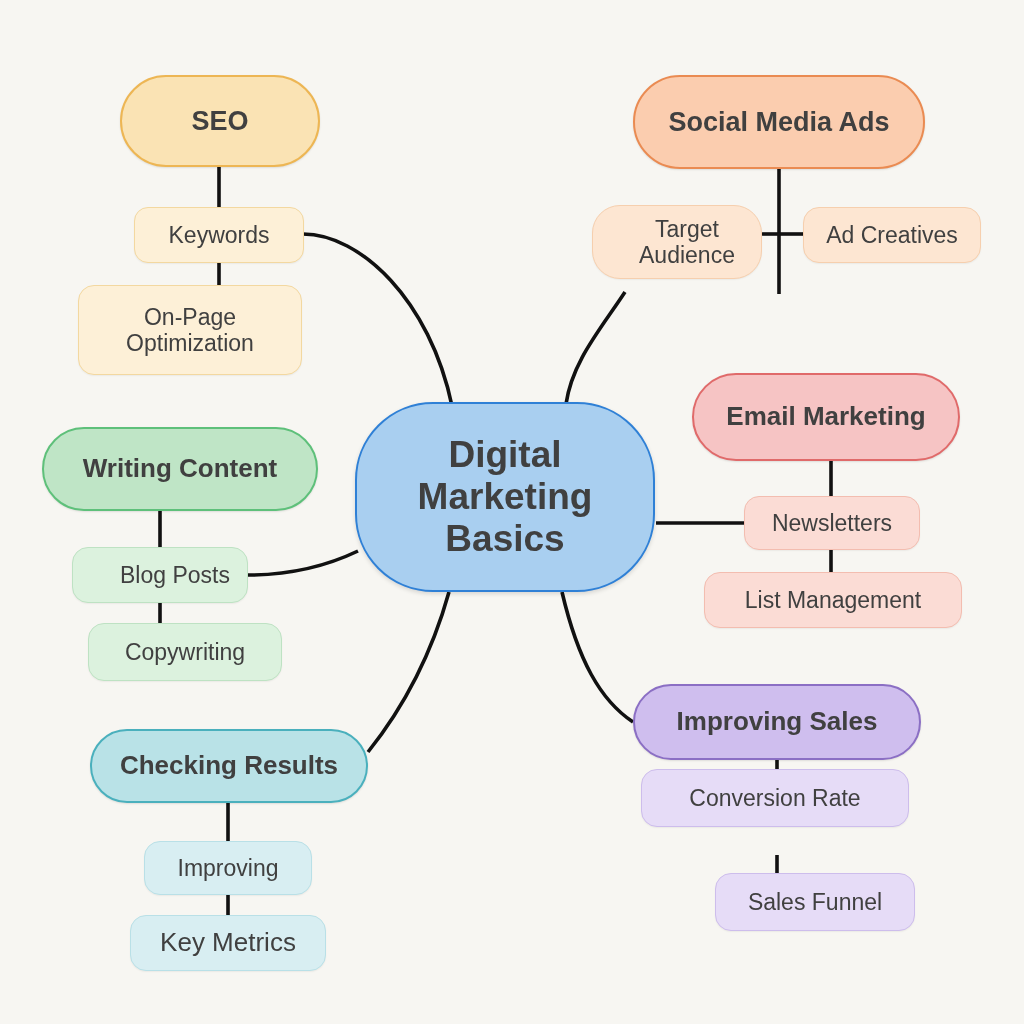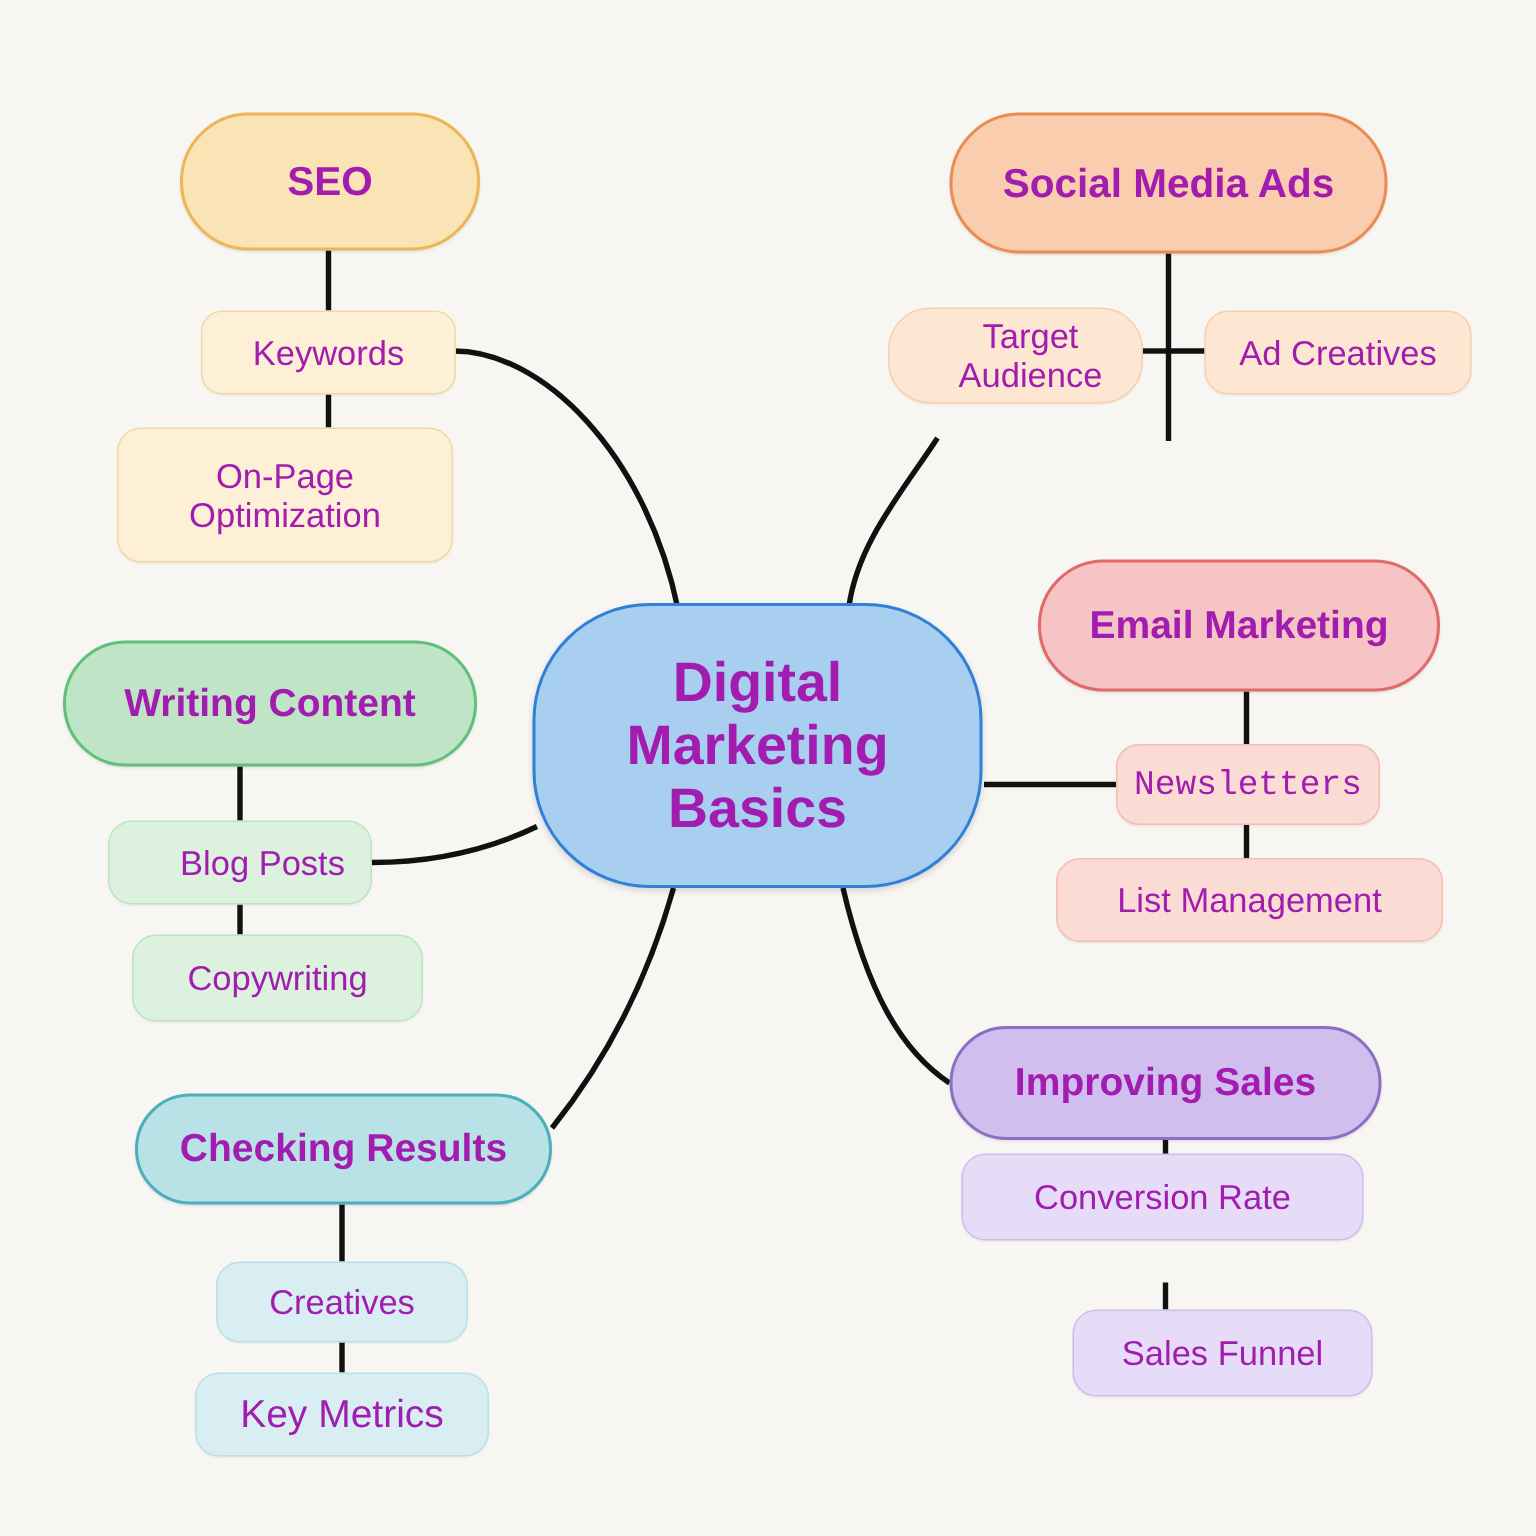--- a/index.html
+++ b/index.html
@@ -22,21 +22,21 @@
     width: 1024px;
     height: 1024px;
   }
   .node {
     position: absolute;
     box-sizing: border-box;
     display: flex;
     align-items: center;
     justify-content: center;
     text-align: center;
-    color: #a21caf;
+    color: #404040;
     line-height: 1.14;
     z-index: 5;
     white-space: pre-line;
   }
   .node.main {
     font-weight: bold;
     border-width: 2.2px;
     border-style: solid;
     box-shadow: 0 1px 2px rgba(0,0,0,0.10);
   }
@@ -81,29 +81,29 @@
     </svg>
   <div id="nodes">
       <div class="node center" style="left: 355px; top: 402px; width: 300px; height: 190px; border-radius: 78px; background: rgb(169, 207, 240); border-color: rgb(47, 128, 214); font-size: 37px;"><span>Digital
 Marketing
 Basics</span></div>
       <div class="node main" style="left: 120px; top: 75px; width: 200px; height: 92px; border-radius: 46px; background: rgb(250, 227, 180); border-color: rgb(237, 182, 84); font-size: 27px;"><span>SEO</span></div>
       <div class="node sub" style="left: 134px; top: 207px; width: 170px; height: 56px; border-radius: 14px; background: rgb(253, 240, 215); border-color: rgb(243, 216, 160); font-size: 23px;"><span>Keywords</span></div>
       <div class="node sub" style="left: 78px; top: 285px; width: 224px; height: 90px; border-radius: 16px; background: rgb(253, 240, 215); border-color: rgb(243, 216, 160); font-size: 23px;"><span>On-Page
 Optimization</span></div>
       <div class="node main" style="left: 633px; top: 75px; width: 292px; height: 94px; border-radius: 47px; background: rgb(251, 205, 175); border-color: rgb(234, 139, 82); font-size: 27px;"><span>Social Media Ads</span></div>
-      <div class="node sub" style="left: 592px; top: 205px; width: 170px; height: 64px; border-radius: 28px; background: rgb(253, 230, 210); border-color: rgb(246, 207, 174); font-size: 23px; padding-left: 20px;"><span>Target
+      <div class="node sub" style="left: 592px; top: 205px; width: 170px; height: 74px; border-radius: 28px; background: rgb(253, 230, 210); border-color: rgb(246, 207, 174); font-size: 23px; padding-left: 20px;"><span>Target
 Audience</span></div>
       <div class="node sub" style="left: 803px; top: 207px; width: 178px; height: 56px; border-radius: 16px; background: rgb(253, 230, 210); border-color: rgb(246, 207, 174); font-size: 23px;"><span>Ad Creatives</span></div>
       <div class="node main" style="left: 692px; top: 373px; width: 268px; height: 88px; border-radius: 44px; background: rgb(246, 196, 196); border-color: rgb(224, 106, 106); font-size: 26px;"><span>Email Marketing</span></div>
-      <div class="node sub" style="left: 744px; top: 496px; width: 176px; height: 54px; border-radius: 15px; background: rgb(251, 220, 213); border-color: rgb(243, 189, 176); font-size: 23px; font-family: Liberation Mono, monospace;"><span>Newsletters</span></div>
+      <div class="node sub" style="left: 744px; top: 496px; width: 176px; height: 54px; border-radius: 15px; background: rgb(251, 220, 213); border-color: rgb(243, 189, 176); font-size: 23px;"><span>Newsletters</span></div>
       <div class="node sub" style="left: 704px; top: 572px; width: 258px; height: 56px; border-radius: 16px; background: rgb(251, 220, 213); border-color: rgb(243, 189, 176); font-size: 23px;"><span>List Management</span></div>
       <div class="node main" style="left: 633px; top: 684px; width: 288px; height: 76px; border-radius: 38px; background: rgb(207, 190, 238); border-color: rgb(139, 111, 196); font-size: 26px;"><span>Improving Sales</span></div>
       <div class="node sub" style="left: 641px; top: 769px; width: 268px; height: 58px; border-radius: 16px; background: rgb(230, 220, 247); border-color: rgb(205, 189, 236); font-size: 23px;"><span>Conversion Rate</span></div>
       <div class="node sub" style="left: 683px; top: 873px; width: 200px; height: 58px; border-radius: 16px; background: rgb(230, 220, 247); border-color: rgb(205, 189, 236); font-size: 23px; margin-left: 32px;"><span>Sales Funnel</span></div>
       <div class="node main" style="left: 42px; top: 427px; width: 276px; height: 84px; border-radius: 42px; background: rgb(191, 229, 198); border-color: rgb(94, 192, 122); font-size: 26px;"><span>Writing Content</span></div>
       <div class="node sub" style="left: 72px; top: 547px; width: 176px; height: 56px; border-radius: 16px; background: rgb(220, 242, 222); border-color: rgb(190, 226, 195); font-size: 23px; padding-left: 30px;"><span>Blog Posts</span></div>
       <div class="node sub" style="left: 88px; top: 623px; width: 194px; height: 58px; border-radius: 16px; background: rgb(220, 242, 222); border-color: rgb(190, 226, 195); font-size: 23px;"><span>Copywriting</span></div>
       <div class="node main" style="left: 90px; top: 729px; width: 278px; height: 74px; border-radius: 37px; background: rgb(185, 226, 231); border-color: rgb(74, 176, 189); font-size: 26px;"><span>Checking Results</span></div>
-      <div class="node sub" style="left: 144px; top: 841px; width: 168px; height: 54px; border-radius: 16px; background: rgb(216, 238, 242); border-color: rgb(185, 224, 231); font-size: 23px;"><span>Creatives</span></div>
+      <div class="node sub" style="left: 144px; top: 841px; width: 168px; height: 54px; border-radius: 16px; background: rgb(216, 238, 242); border-color: rgb(185, 224, 231); font-size: 23px;"><span>Improving</span></div>
       <div class="node sub" style="left: 130px; top: 915px; width: 196px; height: 56px; border-radius: 16px; background: rgb(216, 238, 242); border-color: rgb(185, 224, 231); font-size: 26px;"><span>Key Metrics</span></div>
     </div>
 </div>
 
 </body></html>

